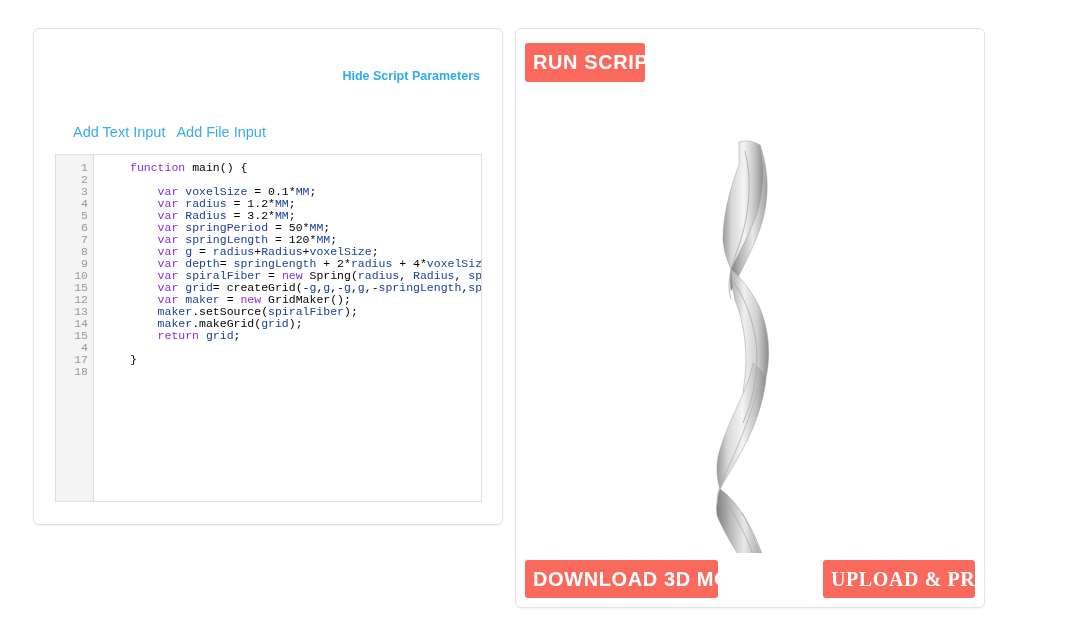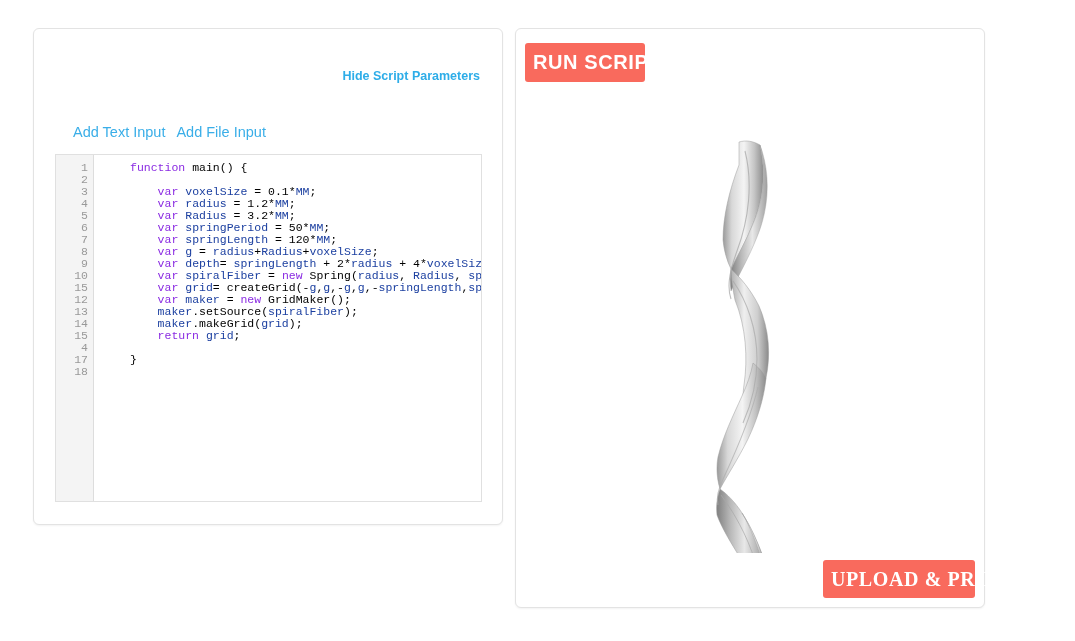--- a/index.html
+++ b/index.html
@@ -285,18 +285,19 @@
                    C245,513 243,518 241,521 Z" fill="url(#ribbonC)" stroke="#9a9a9a" stroke-width="0.4"></path>
 
           <path d="M228,60 C236,92 232,128 220,160 C212,182 210,196 214,208" fill="none" stroke="#a8a8a8" stroke-width="1.1" opacity="0.75"></path>
           <path d="M216,190 C230,210 240,238 240,268 C240,292 234,314 226,332" fill="none" stroke="#a8a8a8" stroke-width="1.1" opacity="0.7"></path>
           <path d="M241,296 C234,326 220,358 207,386 C201,398 199,406 201,414" fill="none" stroke="#adadad" stroke-width="1.1" opacity="0.7"></path>
           <path d="M204,404 C216,420 230,444 238,470 C243,486 244,500 242,512" fill="none" stroke="#a8a8a8" stroke-width="1.0" opacity="0.7"></path>
         </g>
       </svg>
     </div>
 
+    <button class="btn btn-download">DOWNLOAD 3D MODEL</button>
 
     <button class="btn btn-upload">UPLOAD &amp; PRINT</button>
 
   </div>
 
 </div>
 
 </body></html>

